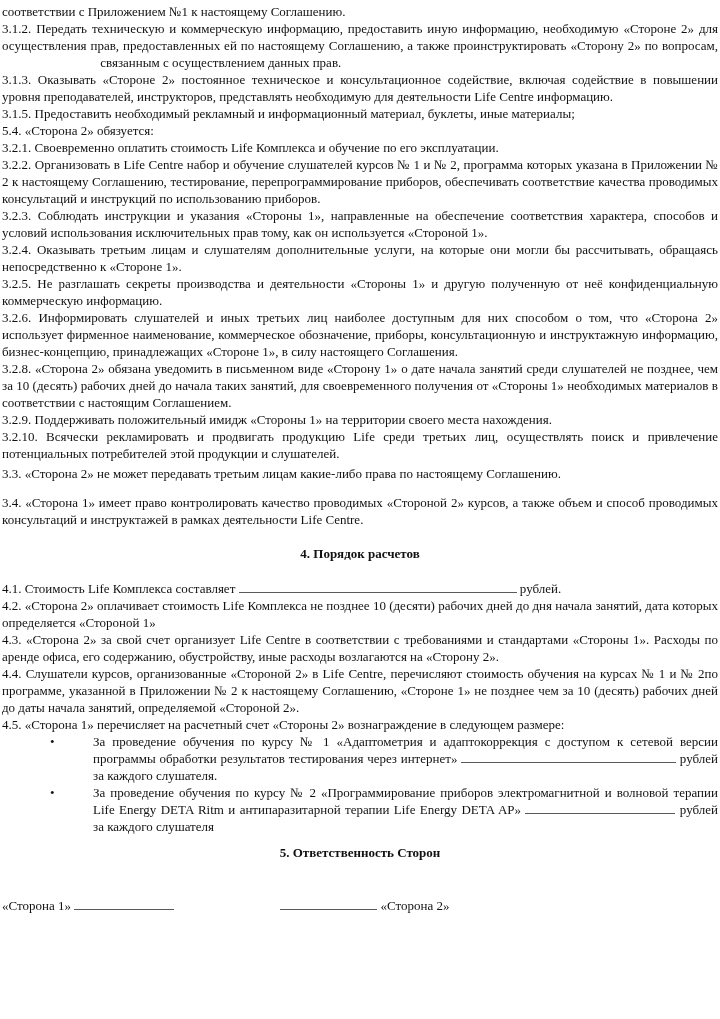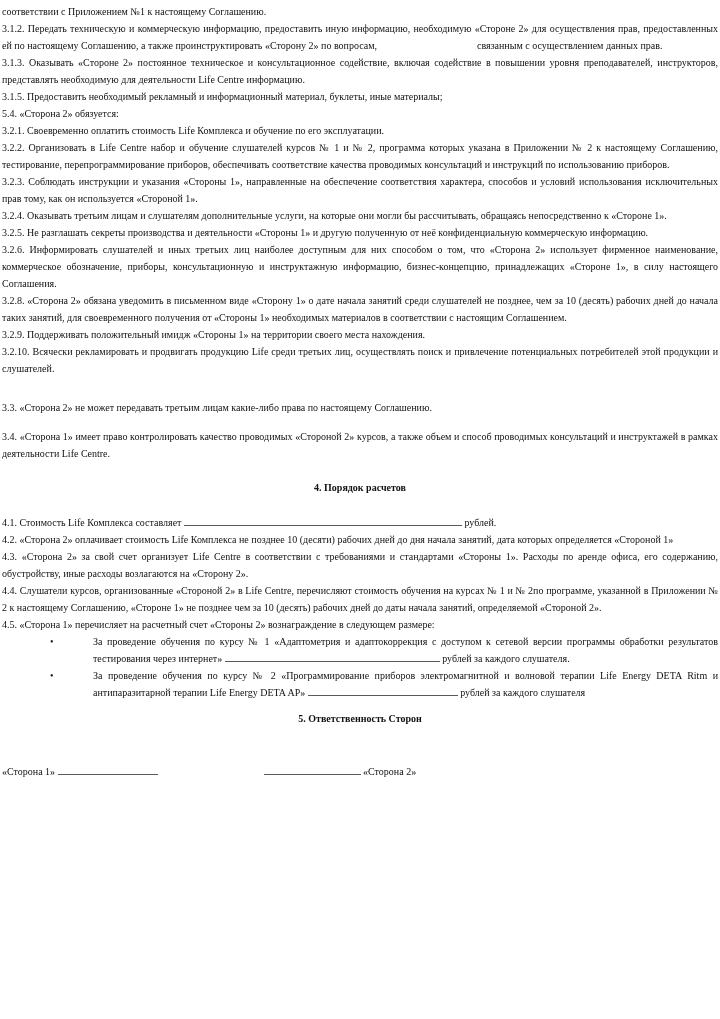--- a/index.html
+++ b/index.html
@@ -6,33 +6,33 @@
   body {
     width: 720px; height: 1019px;
     background: #ffffff;
     overflow: hidden;
   }
   .page {
     box-sizing: border-box;
     width: 720px; height: 1019px;
     padding: 3px 2px 0 2px;
     font-family: "Liberation Serif", "DejaVu Serif", serif;
-    font-size: 10px;
+    font-size: 13px;
     line-height: 17px;
     color: #111111;
   }
   .doc p { margin: 0; text-align: justify; }
   .doc p.para { text-align: justify; }
   .doc p.heading {
     text-align: center;
     font-weight: bold;
   }
   .doc p.heading.h4 { margin-top: 17px; margin-bottom: 18px; }
   .doc p.heading.h5 { margin-top: 9px; margin-bottom: 36px; }
-  .doc p.mt10 { margin-top: 22px; }
+  .doc p.mt10 { margin-top: 3px; }
   .doc p.mt12 { margin-top: 12px; }
   .doc p.bullet {
     position: relative;
     padding-left: 91px;
   }
   .doc p.bullet .marker {
     position: absolute;
     left: 48px; top: 0;
   }
   .doc p.signature { text-align: left; }

